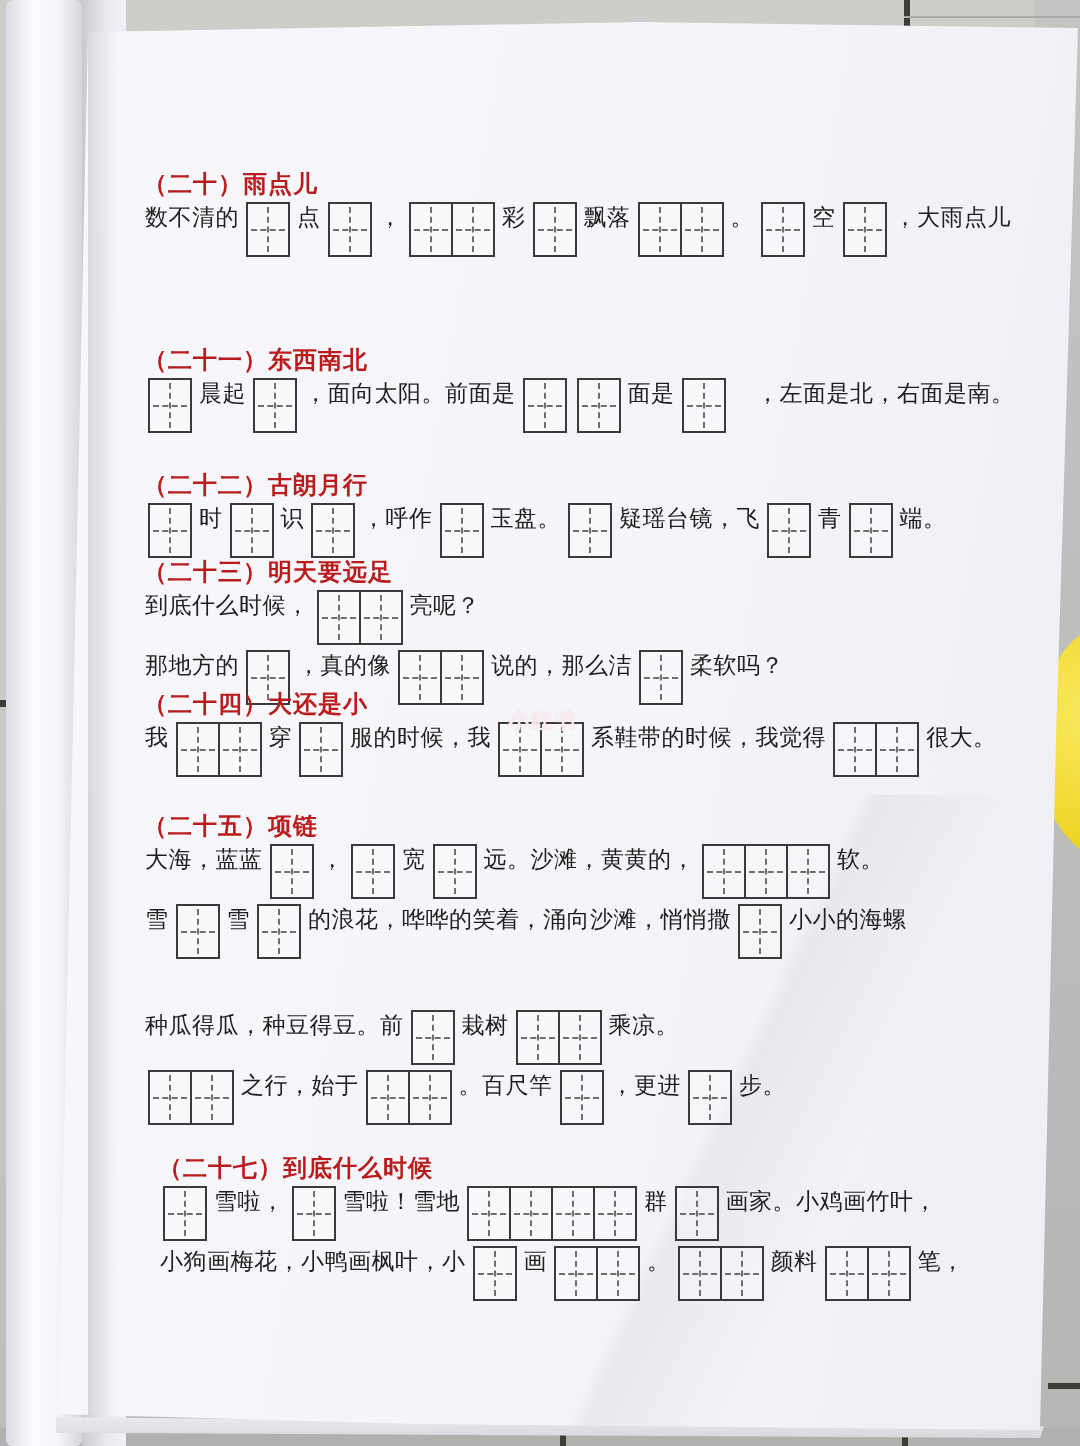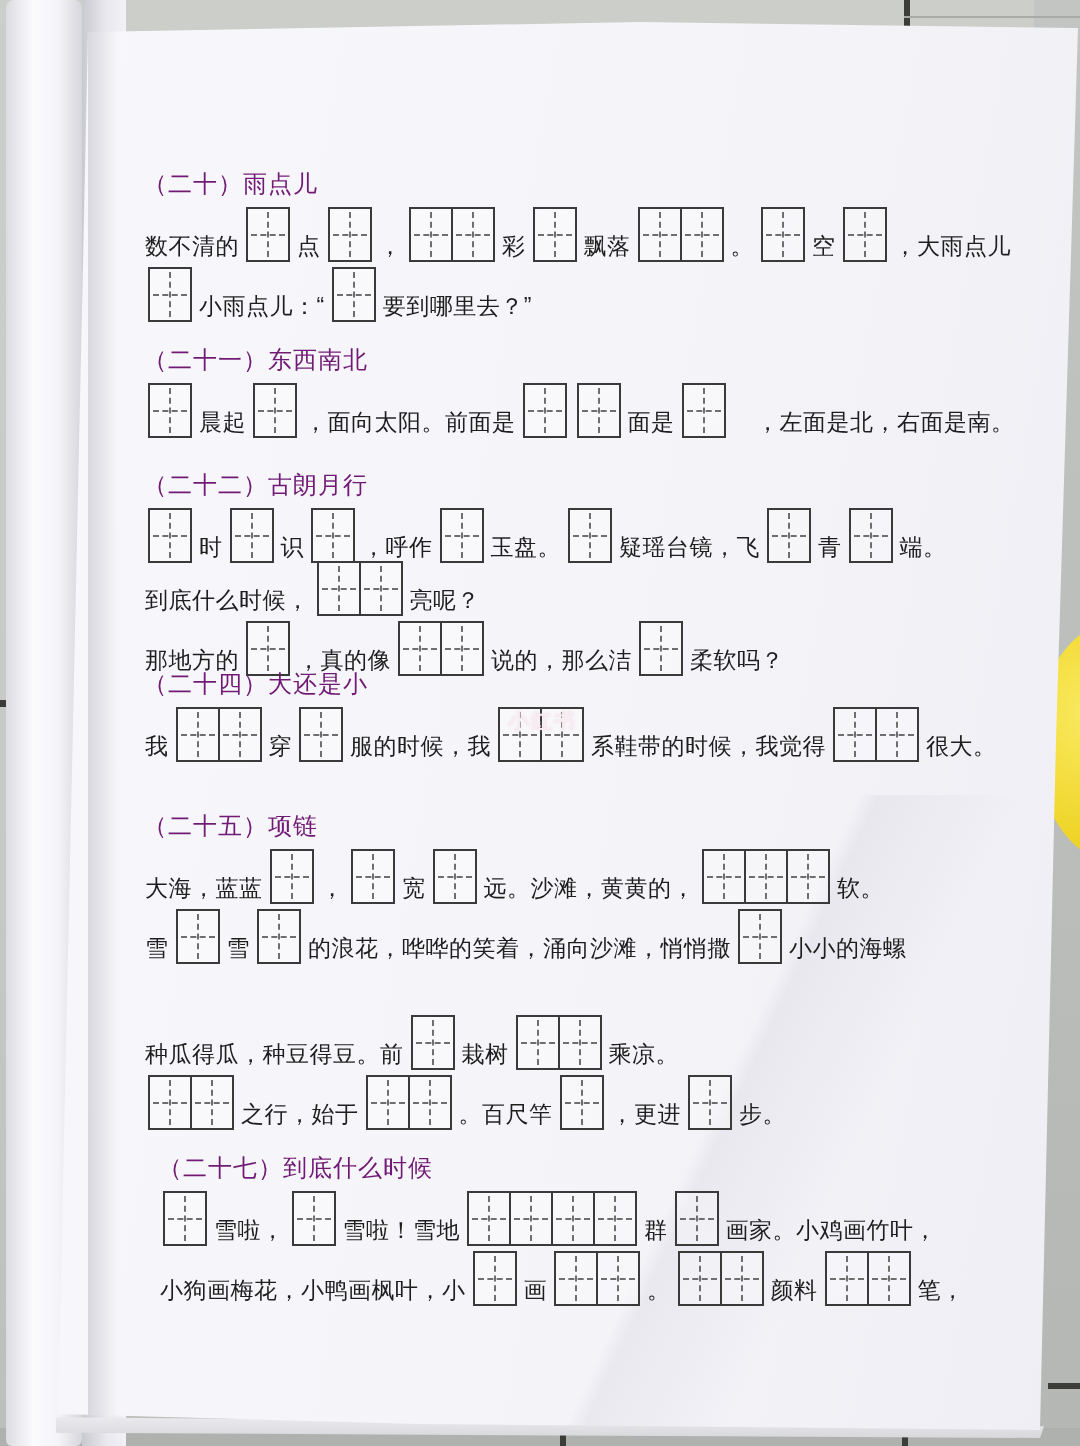--- a/index.html
+++ b/index.html
@@ -43,26 +43,26 @@
   #paper:before{content:"";position:absolute;left:88px;top:0;width:30px;height:1446px;
     background:linear-gradient(90deg,rgba(160,158,170,.35),transparent)}
 
   
   #sections{position:absolute;inset:0;z-index:4}
   .qsec{position:absolute;left:143px;width:850px;color:#1e1e1e}
   .qsec:nth-child(1){top:168px}
   .qsec:nth-child(2){top:344px}
   .qsec:nth-child(3){top:469px}
   .qsec:nth-child(4){top:556px}
-  .qsec:nth-child(5){top:668px}
+  .qsec:nth-child(5){top:688px}
   .qsec:nth-child(6){top:810px}
   .qsec:nth-child(7){top:1010px}
   .qsec:nth-child(8){top:1152px;left:158px}
-  .qhead{height:34px;font-size:24px;font-weight:normal;color:#701a75;letter-spacing:1px}
-  .qline{display:flex;align-items:flex-end;min-height:60px;font-size:23px;white-space:pre;letter-spacing:.5px}
+  .qhead{height:34px;font-size:24px;font-weight:bold;color:#b91c1c;letter-spacing:1px}
+  .qline{display:flex;align-items:flex-start;min-height:60px;font-size:23px;white-space:pre;letter-spacing:.5px}
   .qtext{margin:0 2px;flex:0 0 auto}
   .boxgroup{display:inline-flex;margin:0 5px;flex:0 0 auto}
   .wbox{position:relative;width:44px;height:55px;border:2px solid #3a3a3a;
     background:rgba(255,255,255,.3);flex:0 0 auto}
   .wbox + .wbox{margin-left:-2px}
   .wbox:before{content:"";position:absolute;left:50%;top:3px;bottom:3px;
     border-left:2px dashed #6e6e6e;transform:translateX(-1px)}
   .wbox:after{content:"";position:absolute;top:50%;left:3px;right:3px;
     border-top:2px dashed #6e6e6e;transform:translateY(-1px)}
 
@@ -88,31 +88,31 @@
 <div id="page-roll-outer"></div>
 <div id="page-roll-inner"></div>
 <div id="page-stack-bottom"></div>
 
 <div id="paper"></div>
 
 <div id="sections">
     <div class="qsec">
       <div class="qhead"><span class="qnum">（二十）</span><span class="qtitle">雨点儿</span></div>
       <div class="qline"><span class="qtext">数不清的</span><span class="boxgroup"><span class="wbox"></span></span><span class="qtext">点</span><span class="boxgroup"><span class="wbox"></span></span><span class="qtext">，</span><span class="boxgroup"><span class="wbox"></span><span class="wbox"></span></span><span class="qtext">彩</span><span class="boxgroup"><span class="wbox"></span></span><span class="qtext">飘落</span><span class="boxgroup"><span class="wbox"></span><span class="wbox"></span></span><span class="qtext">。</span><span class="boxgroup"><span class="wbox"></span></span><span class="qtext">空</span><span class="boxgroup"><span class="wbox"></span></span><span class="qtext">，大雨点儿</span></div>
-      <div class="qline"><span class="boxgroup"><span class="wbox"></span></span><span class="qtext">小雨点儿：“</span><span class="boxgroup"><span class="wbox"></span></span><span class="qtext">要到哪里去？”</span></div>
     </div>
     <div class="qsec">
       <div class="qhead"><span class="qnum">（二十一）</span><span class="qtitle">东西南北</span></div>
       <div class="qline"><span class="boxgroup"><span class="wbox"></span></span><span class="qtext">晨起</span><span class="boxgroup"><span class="wbox"></span></span><span class="qtext">，面向太阳。前面是</span><span class="boxgroup"><span class="wbox"></span></span><span class="boxgroup"><span class="wbox"></span></span><span class="qtext">面是</span><span class="boxgroup"><span class="wbox"></span></span><span class="qtext">　，左面是北，右面是南。</span></div>
     </div>
     <div class="qsec">
       <div class="qhead"><span class="qnum">（二十二）</span><span class="qtitle">古朗月行</span></div>
       <div class="qline"><span class="boxgroup"><span class="wbox"></span></span><span class="qtext">时</span><span class="boxgroup"><span class="wbox"></span></span><span class="qtext">识</span><span class="boxgroup"><span class="wbox"></span></span><span class="qtext">，呼作</span><span class="boxgroup"><span class="wbox"></span></span><span class="qtext">玉盘。</span><span class="boxgroup"><span class="wbox"></span></span><span class="qtext">疑瑶台镜，飞</span><span class="boxgroup"><span class="wbox"></span></span><span class="qtext">青</span><span class="boxgroup"><span class="wbox"></span></span><span class="qtext">端。</span></div>
     </div>
     <div class="qsec">
+      <div class="qhead"><span class="qnum">（二十三）</span><span class="qtitle">明天要远足</span></div>
       <div class="qline"><span class="qtext">到底什么时候，</span><span class="boxgroup"><span class="wbox"></span><span class="wbox"></span></span><span class="qtext">亮呢？</span></div>
       <div class="qline"><span class="qtext">那地方的</span><span class="boxgroup"><span class="wbox"></span></span><span class="qtext">，真的像</span><span class="boxgroup"><span class="wbox"></span><span class="wbox"></span></span><span class="qtext">说的，那么洁</span><span class="boxgroup"><span class="wbox"></span></span><span class="qtext">柔软吗？</span></div>
     </div>
     <div class="qsec">
       <div class="qhead"><span class="qnum">（二十四）</span><span class="qtitle">大还是小</span></div>
       <div class="qline"><span class="qtext">我</span><span class="boxgroup"><span class="wbox"></span><span class="wbox"></span></span><span class="qtext">穿</span><span class="boxgroup"><span class="wbox"></span></span><span class="qtext">服的时候，我</span><span class="boxgroup"><span class="wbox"></span><span class="wbox"></span></span><span class="qtext">系鞋带的时候，我觉得</span><span class="boxgroup"><span class="wbox"></span><span class="wbox"></span></span><span class="qtext">很大。</span></div>
     </div>
     <div class="qsec">
       <div class="qhead"><span class="qnum">（二十五）</span><span class="qtitle">项链</span></div>
       <div class="qline"><span class="qtext">大海，蓝蓝</span><span class="boxgroup"><span class="wbox"></span></span><span class="qtext">，</span><span class="boxgroup"><span class="wbox"></span></span><span class="qtext">宽</span><span class="boxgroup"><span class="wbox"></span></span><span class="qtext">远。沙滩，黄黄的，</span><span class="boxgroup"><span class="wbox"></span><span class="wbox"></span><span class="wbox"></span></span><span class="qtext">软。</span></div>

